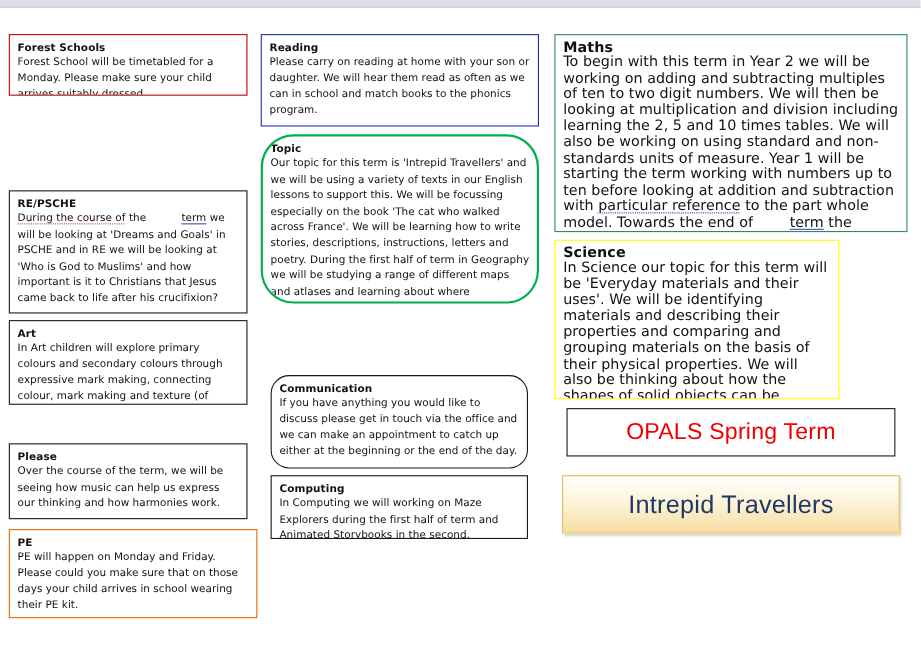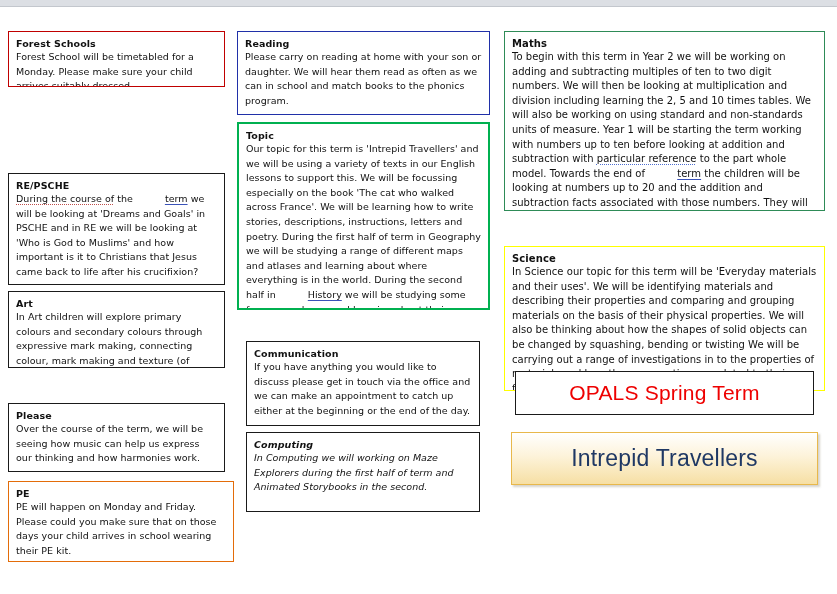--- a/index.html
+++ b/index.html
@@ -39,21 +39,21 @@
     line-height: 13px;
     margin-bottom: 0px;
     letter-spacing: 0.1px;
   }
   .box .bd {
     font-size: 9.5px;
     color: #111111;
     line-height: 14.6px;
     letter-spacing: 0.03px;
   }
-  .box.wide .hd, .box.wide .bd { font-size: 10px; }
+  .box.wide .hd, .box.wide .bd { font-size: 13px; }
 
   
   .sp-red {
     text-decoration: underline;
     text-decoration-style: dotted;
     text-decoration-color: #c0504d;
     text-underline-offset: 2px;
   }
   .sp-blue {
     text-decoration: underline;
@@ -131,41 +131,41 @@
   <div class="box" style="left:8px; top:481px; width:226px; height:81px; border-color:#e36c09;">
     <div class="hd">PE</div>
     <div class="bd">PE will happen on Monday and Friday. Please could you make sure that on those days your child arrives in school wearing their PE kit.</div>
   </div>
 
   <div class="box" style="left:237px; top:31px; width:253px; height:84px; border-color:#2030a8;">
     <div class="hd">Reading</div>
     <div class="bd">Please carry on reading at home with your son or daughter.  We will hear them read as often as we can in school and match books to the phonics program.</div>
   </div>
 
-  <div class="box" style="left:237px; top:122px; width:253px; height:188px; border-color:#00b050; border-width:2px;">
+  <div class="box" style="left:237px; top:122px; width:253px; height:154px; border-color:#00b050; border-width:2px;border-radius:30px;">
     <div class="hd">Topic</div>
     <div class="bd"><span>Our topic for this term is 'Intrepid Travellers' and we will be using a variety of texts in our English lessons to support this. We will be focussing especially on the book 'The cat who walked across France'. We will be learning how to write stories, descriptions, instructions, letters and poetry. During the first half of term in Geography we will be studying a range of different maps and atlases and learning about where everything is in the world. During the second half in </span><span class="gr-blue">History</span><span> we will be studying some famous explorers and learning about their travels</span></div>
   </div>
 
-  <div class="box" style="left:246px; top:341px; width:234px; height:85px; border-color:#1a1a1a;">
+  <div class="box" style="left:246px; top:341px; width:234px; height:85px; border-color:#1a1a1a;border-radius:17px;">
     <div class="hd">Communication</div>
     <div class="bd">If you have anything you would like to discuss please get in touch via the office and we can make an appointment to catch up either at the beginning or the end of the day.</div>
   </div>
 
-  <div class="box" style="left:246px; top:432px; width:234px; height:80px; border-color:#1a1a1a;font-style:italic;">
+  <div class="box" style="left:246px; top:432px; width:234px; height:58px; border-color:#1a1a1a;">
     <div class="hd">Computing</div>
     <div class="bd">In Computing we will working on Maze Explorers during the first half of term and Animated Storybooks in the second.</div>
   </div>
 
   <div class="box wide" style="left:504px; top:31px; width:321px; height:180px; border-color:#2e8b57;">
     <div class="hd">Maths</div>
     <div class="bd"><span>To begin with this term in Year 2 we will be working on adding and subtracting multiples of ten to two digit numbers.  We will then be looking at multiplication and division including learning the 2, 5 and 10 times tables.  We will also be working on using standard and non-standards units of measure. Year 1 will be starting the term working with numbers up to ten before looking at addition and subtraction with </span><span class="sp-blue">particular reference</span><span> to the part whole model. Towards the end of </span><span class="gr-blue">term</span><span> the children will be looking at numbers up to 20 and the addition and subtraction facts associated with those numbers. They will also be working on measuring length</span></div>
   </div>
 
-  <div class="box wide" style="left:504px; top:218px; width:321px; height:145px; border-color:#ffff00; border-width:1.5px;margin-top:28px;">
+  <div class="box wide" style="left:504px; top:218px; width:259px; height:145px; border-color:#ffff00; border-width:1.5px;">
     <div class="hd">Science</div>
     <div class="bd">In Science our topic for this term will be 'Everyday materials and their uses'.  We will be identifying materials and describing their properties and comparing and grouping materials on the basis of their physical properties. We will also be thinking about how the shapes of solid objects can be changed by squashing, bending or twisting We will be carrying out a range of investigations in to the properties of materials and how these properties are related to their functions</div>
   </div>
 
   <div class="title-plain" style="left:515px; top:371px; width:299px; height:44px;">
     <span>OPALS Spring Term</span>
   </div>
 
   <div class="title-grad" style="left:511px; top:432px; width:307px; height:53px;justify-content:center;">
     <span>Intrepid Travellers</span>

